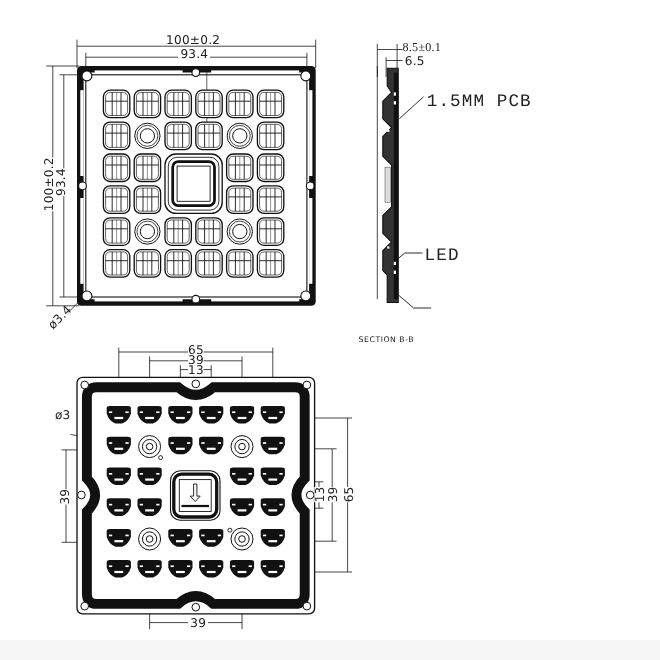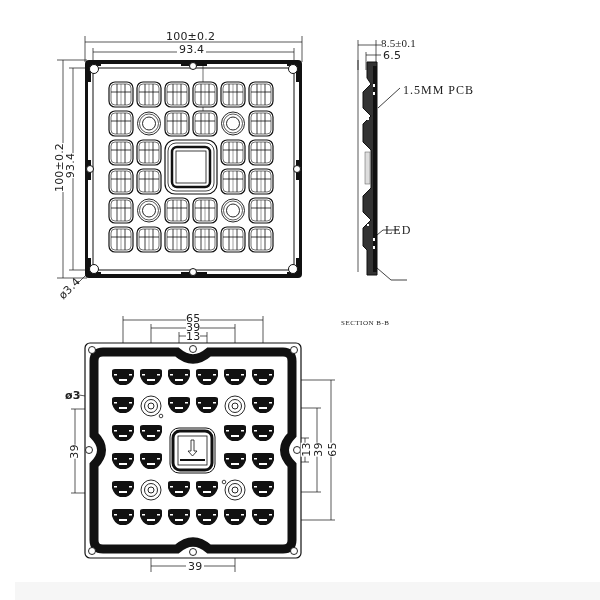--- a/index.html
+++ b/index.html
@@ -1,21 +1,21 @@
 <!DOCTYPE html>
 <html><head>
 <meta charset="utf-8">
 <style>
   html,body{margin:0;padding:0;background:#fff;}
   body{width:600px;height:600px;position:relative;overflow:hidden;font-family:"DejaVu Sans",sans-serif;}
-  .sheet{position:absolute;left:0;top:0;width:548px;height:600px;margin-left:15px;}
+  .sheet{position:absolute;left:0;top:0;width:548px;height:600px;}
   .lbl{position:absolute;color:#222;white-space:nowrap;line-height:1;}
   .dim{font-size:11px;letter-spacing:0.2px;}
   .vert{transform:rotate(-90deg);transform-origin:center center;}
-  .note{font-size:12px;letter-spacing:1px;font-family:Liberation Serif, serif;}
+  .note{font-size:16px;letter-spacing:1px;font-family:Liberation Mono, monospace;}
   .section{font-size:7px;letter-spacing:0.5px;font-family:"DejaVu Sans",sans-serif;}
   .bottom-strip{position:absolute;left:0;top:582px;width:600px;height:18px;background:#f6f6f6;}
   svg{position:absolute;left:0;top:0;}
 </style>
 </head>
 <body>
 
 <div class="sheet">
 
 <svg width="600" height="600" viewBox="0 0 600 600">
@@ -247,27 +247,27 @@
 
 <span class="lbl dim" style="left:151px;top:31px;">100±0.2</span>
 <span class="lbl dim" style="left:162px;top:44px;background:#fff;padding:0 2px;">93.4</span>
 <span class="lbl dim vert" style="left:20px;top:162px;background:#fff;">100±0.2</span>
 <span class="lbl dim vert" style="left:43px;top:160px;background:#fff;">93.4</span>
 <span class="lbl dim" style="left:42px;top:283px;transform:rotate(-45deg);">ø3.4</span>
 
 <span class="lbl dim" style="left:366px;top:38px;font-family:Liberation Serif, serif;">8.5±0.1</span>
 <span class="lbl dim" style="left:368px;top:50px;">6.5</span>
 <span class="lbl note" style="left:388px;top:84px;">1.5MM PCB</span>
-<span class="lbl note" style="left:370px;top:224px;">LED</span>
-<span class="lbl section" style="left:326px;top:320px;font-family:Liberation Serif, serif;">SECTION B-B</span>
+<span class="lbl note" style="left:386px;top:224px;">LED</span>
+<span class="lbl section" style="left:326px;top:306px;">SECTION B-B</span>
 
 <span class="lbl dim" style="left:171px;top:313px;background:#fff;">65</span>
 <span class="lbl dim" style="left:171px;top:322px;background:#fff;">39</span>
 <span class="lbl dim" style="left:171px;top:331px;background:#fff;">13</span>
-<span class="lbl dim" style="left:50px;top:390px;font-weight:bold;">ø3</span>
+<span class="lbl dim" style="left:50px;top:372px;">ø3</span>
 <span class="lbl dim vert" style="left:52px;top:446px;background:#fff;">39</span>
 <span class="lbl dim vert" style="left:284px;top:444px;background:#fff;">13</span>
 <span class="lbl dim vert" style="left:296px;top:444px;background:#fff;">39</span>
 <span class="lbl dim vert" style="left:310px;top:444px;background:#fff;">65</span>
 <span class="lbl dim" style="left:171px;top:561px;background:#fff;padding:0 2px;">39</span>
 
 <div class="bottom-strip"></div>
 </div>
 
 </body></html>

